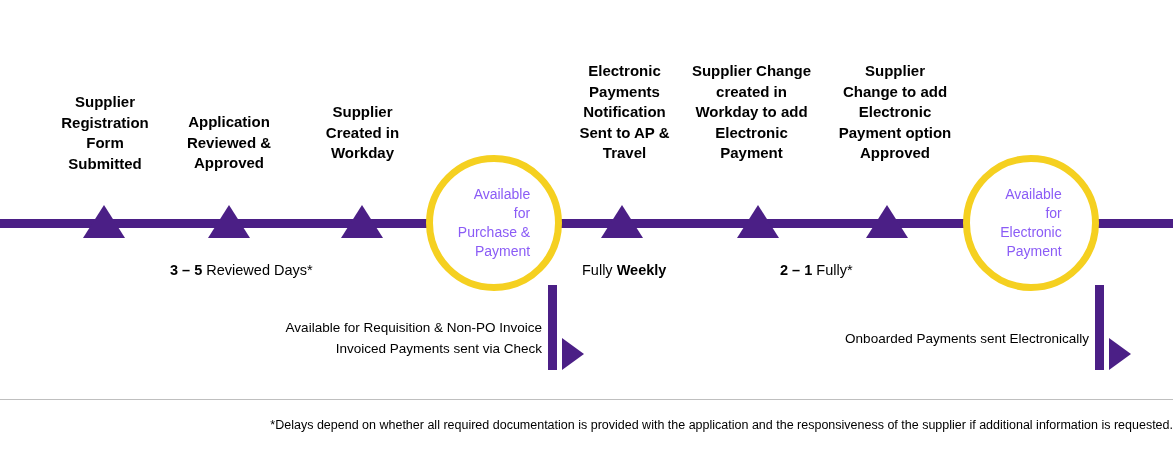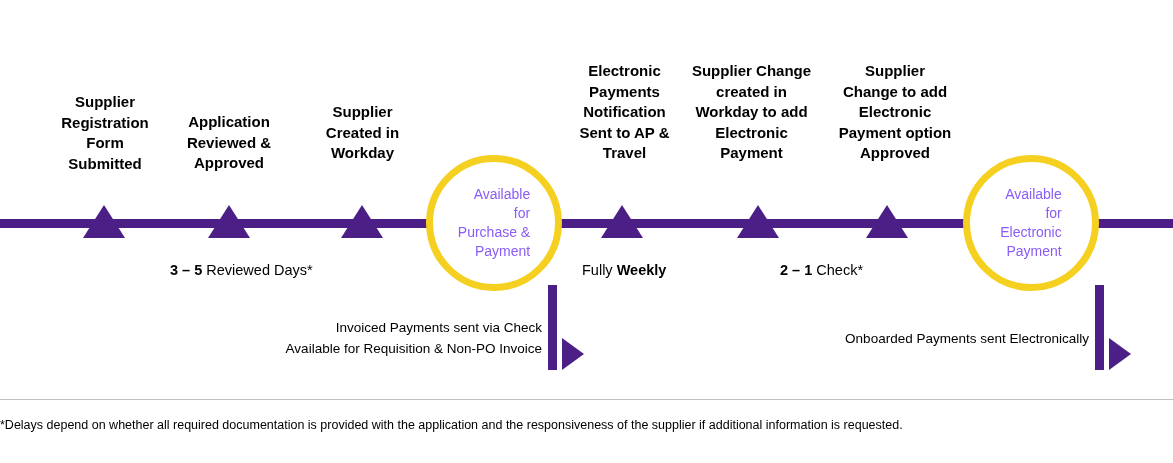--- a/index.html
+++ b/index.html
@@ -120,21 +120,21 @@
     top: 399px;
     width: 1173px;
     height: 1px;
     background: #bfbfbf;
   }
   .footnote {
     position: absolute;
     left: 0;
     top: 418px;
     width: 1173px;
-    text-align: left;
+    text-align: right;
     font-size: 12.5px;
     color: #000;
   }
 </style>
 </head>
 <body>
 
 <div id="stage">
 
   <div class="timeline-bar"></div>
@@ -197,29 +197,29 @@
 
   <div class="duration" style="left:170px; top:261px;">
     <b>3 – 5</b><span> Reviewed Days*</span>
   </div>
 
   <div class="duration" style="left:582px; top:261px;">
     <span>Fully </span><b>Weekly</b>
   </div>
 
   <div class="duration" style="left:780px; top:261px;">
-    <b>2 – 1</b><span> Check*</span>
+    <b>2 – 1</b><span> Fully*</span>
   </div>
 
   <div class="callout" style="left:0; top:285px;">
     <div class="vbar" style="left:548px; height:85px;"></div>
     <div class="arrow" style="left:562px; top:53px;"></div>
     <div class="ctext" style="left:200px; top:32px; width:342px;">
+      <div>Available for Requisition &amp; Non-PO Invoice</div>
       <div>Invoiced Payments sent via Check</div>
-      <div>Available for Requisition &amp; Non-PO Invoice</div>
     </div>
   </div>
 
   <div class="callout" style="left:0; top:285px;">
     <div class="vbar" style="left:1095px; height:85px;"></div>
     <div class="arrow" style="left:1109px; top:53px;"></div>
     <div class="ctext" style="left:760px; top:43px; width:329px;">
       <div>Onboarded Payments sent Electronically</div>
     </div>
   </div>

